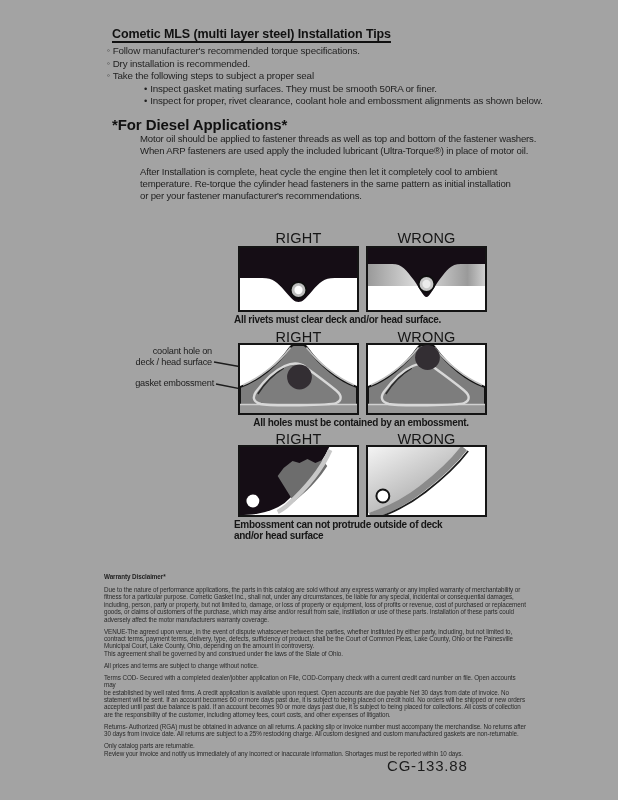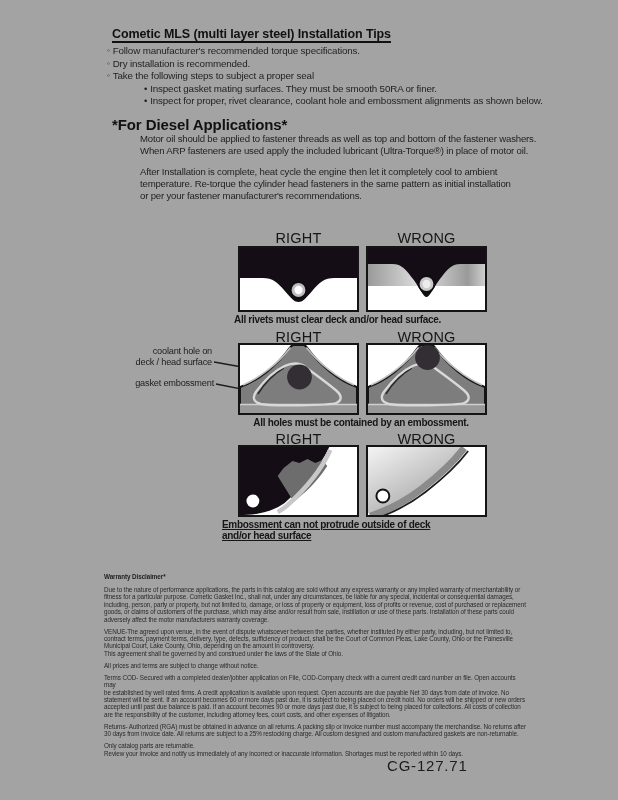--- a/index.html
+++ b/index.html
@@ -30,21 +30,21 @@
   .r1 { top:230px; } .r2 { top:329px; } .r3 { top:431px; }
 
   .box { border:2px solid #141414; background:#fff; }
   .bx { width:121px; height:66px; }
   .bx2 { width:121px; height:72px; }
   .box svg { display:block; width:100%; height:100%; }
 
   .cap { font-size:10px; font-weight:700; letter-spacing:-0.3px; color:#161616; line-height:11px; white-space:pre-line; }
   .cap1 { left:234px; top:314px; }
   .cap2 { left:236px; top:417px; width:250px; text-align:center; }
-  .cap3 { left:222px; top:519px;text-decoration:underline; }
+  .cap3 { left:234px; top:519px; }
 
   .side-lbl { font-size:9.2px; letter-spacing:-0.2px; color:#1c1c1c; text-align:right; line-height:10.6px; white-space:pre-line; }
   .lblA { left:98px; top:346px; width:114px; }
   .lblB { left:98px; top:378px; width:116px; }
 
   .leader { left:212px; top:352px; width:95px; height:45px; pointer-events:none; }
 
   .disc { left:104px; top:573px; width:424px; font-size:6.3px; line-height:7.4px; letter-spacing:-0.08px; color:#2a2a2a; }
   .disc h3 { font-size:6.3px; font-weight:700; margin-bottom:5.5px; color:#222; }
   .disc p { margin:0 0 4.6px 0; white-space:pre-line; }
@@ -203,15 +203,15 @@
 be established by well rated firms.  A credit application is available upon request.  Open accounts are due payable Net 30 days from date of invoice.  No
 statement will be sent.  If an account becomes 60 or more days past due, it is subject to being placed on credit hold.  No orders will be shipped or new orders
 accepted until past due balance is paid.  If an account becomes 90 or more days past due, it is subject to being placed for collections.  All costs of collection
 are the responsibility of the customer, including attorney fees, court costs, and other expenses of litigation.</p>
     <p>Returns- Authorized (RGA) must be obtained in advance on all returns.  A packing slip or invoice number must accompany the merchandise.  No returns after
 30 days from invoice date.  All returns are subject to a 25% restocking charge.  All custom designed and custom manufactured gaskets are non-returnable.</p>
     <p>Only catalog parts are returnable.
 Review your invoice and notify us immediately of any incorrect or inaccurate information.  Shortages must be reported within 10 days.</p>
   </div>
 
-  <div class="abs footer-code">CG-127.71</div>
+  <div class="abs footer-code">CG-133.88</div>
 
 </div>
 
 </body></html>

